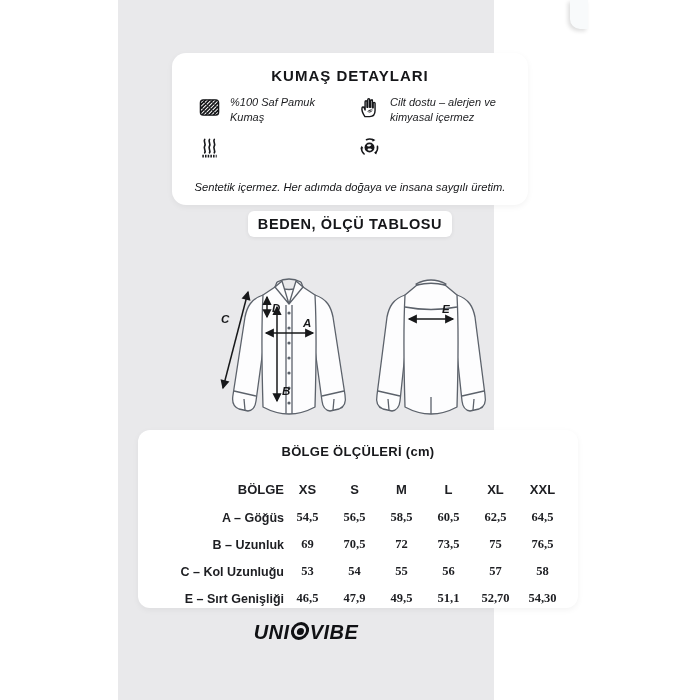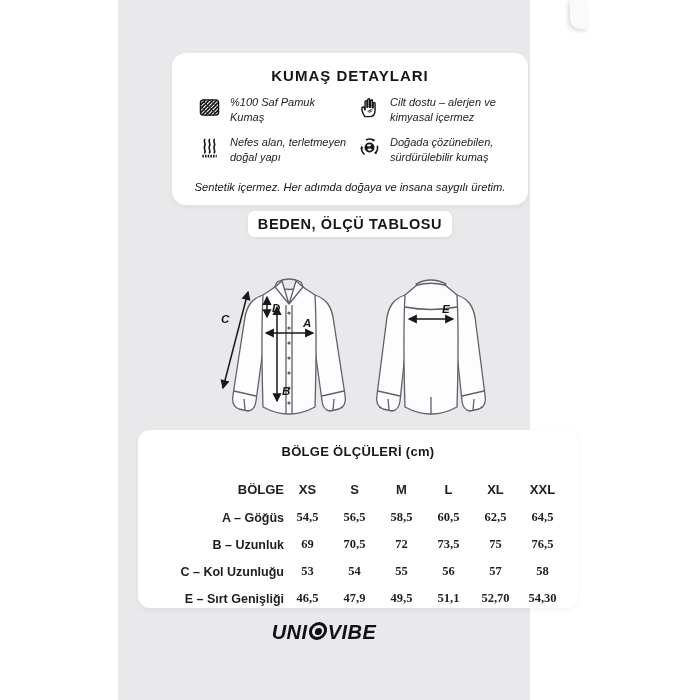--- a/index.html
+++ b/index.html
@@ -7,21 +7,20 @@
     width:700px;height:700px;overflow:hidden;
     background:#ffffff;
     font-family:"Liberation Sans","DejaVu Sans",sans-serif;
     color:#17181a;
   }
   .stage{position:relative;width:700px;height:700px;}
   
   .panel{
     position:absolute;left:118px;top:0;width:376px;height:700px;
     background:#e9e9eb;
-    padding-left:36px;
   }
   
   .scroll-tab{
     position:absolute;left:452px;top:0;width:18px;height:29px;
     background:#f8fafb;border-radius:0 0 0 10px;
     box-shadow:-2px 2px 4px rgba(0,0,0,.14);
   }
   
   .card1{
     position:absolute;left:54px;top:53px;width:356px;height:152px;
@@ -144,40 +143,38 @@
 
         <div class="item">
           <svg viewBox="0 0 24 24">
             <g fill="none" stroke="#16171a" stroke-width="1.7" stroke-linecap="round">
               <path d="M7,3.5 C5.3,6 8.7,8 7,10.5 C5.3,13 8.7,15 7,17.5"></path>
               <path d="M12,3.5 C10.3,6 13.7,8 12,10.5 C10.3,13 13.7,15 12,17.5"></path>
               <path d="M17,3.5 C15.3,6 18.7,8 17,10.5 C15.3,13 18.7,15 17,17.5"></path>
             </g>
             <path d="M4.5,21 H19.5" stroke="#16171a" stroke-width="3" stroke-dasharray="1.6 1.2"></path>
           </svg>
-          <div class="txt">Nefes alan, terletmeyen doğal yapı</div>
         </div>
 
         <div class="item">
           <svg viewBox="0 0 24 24">
             <g fill="none" stroke="#16171a" stroke-width="1.6" stroke-linecap="round">
               <path d="M6.4,18.8 C4.4,17 3.4,14.6 3.7,12.1"></path>
               <path d="M8.8,3.9 C11.1,2.9 13.7,3.0 15.9,4.2"></path>
               <path d="M20.3,10.7 C20.8,13.2 20.0,15.8 18.2,17.6"></path>
             </g>
             <g fill="#16171a">
               <path d="M2.6,13.4 L3.8,10.2 L5.6,12.9 Z"></path>
               <path d="M14.9,2.7 L18.2,4.3 L15.2,6.0 Z"></path>
               <path d="M16.9,16.9 L19.0,19.4 L19.9,16.1 Z"></path>
             </g>
             <circle cx="12" cy="12" r="5.2" fill="#16171a"></circle>
             <path d="M9.4,9.4 C10.7,8.3 12.8,8.3 14.0,9.1 C13.3,10.7 11.5,11.3 9.7,10.8 Z" fill="#fff"></path>
             <path d="M10.2,13.4 C11.9,12.6 13.9,13.0 14.7,14.2 C13.5,15.7 11.3,15.8 10.0,14.6 Z" fill="#fff"></path>
           </svg>
-          <div class="txt">Doğada çözünebilen, sürdürülebilir kumaş</div>
         </div>
 
       </div>
       <div class="c1-footer">Sentetik içermez. Her adımda doğaya ve insana saygılı üretim.</div>
     </div>
 
     <div class="pill">BEDEN, ÖLÇÜ TABLOSU</div>
 
     <svg class="diagram" viewBox="0 0 290 156">
       <defs>

